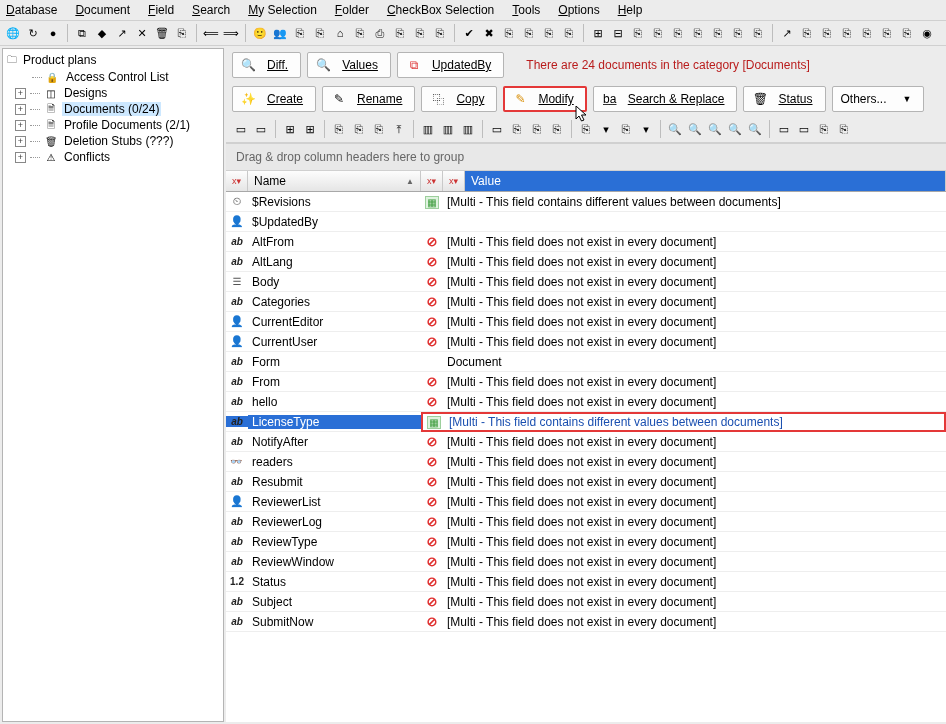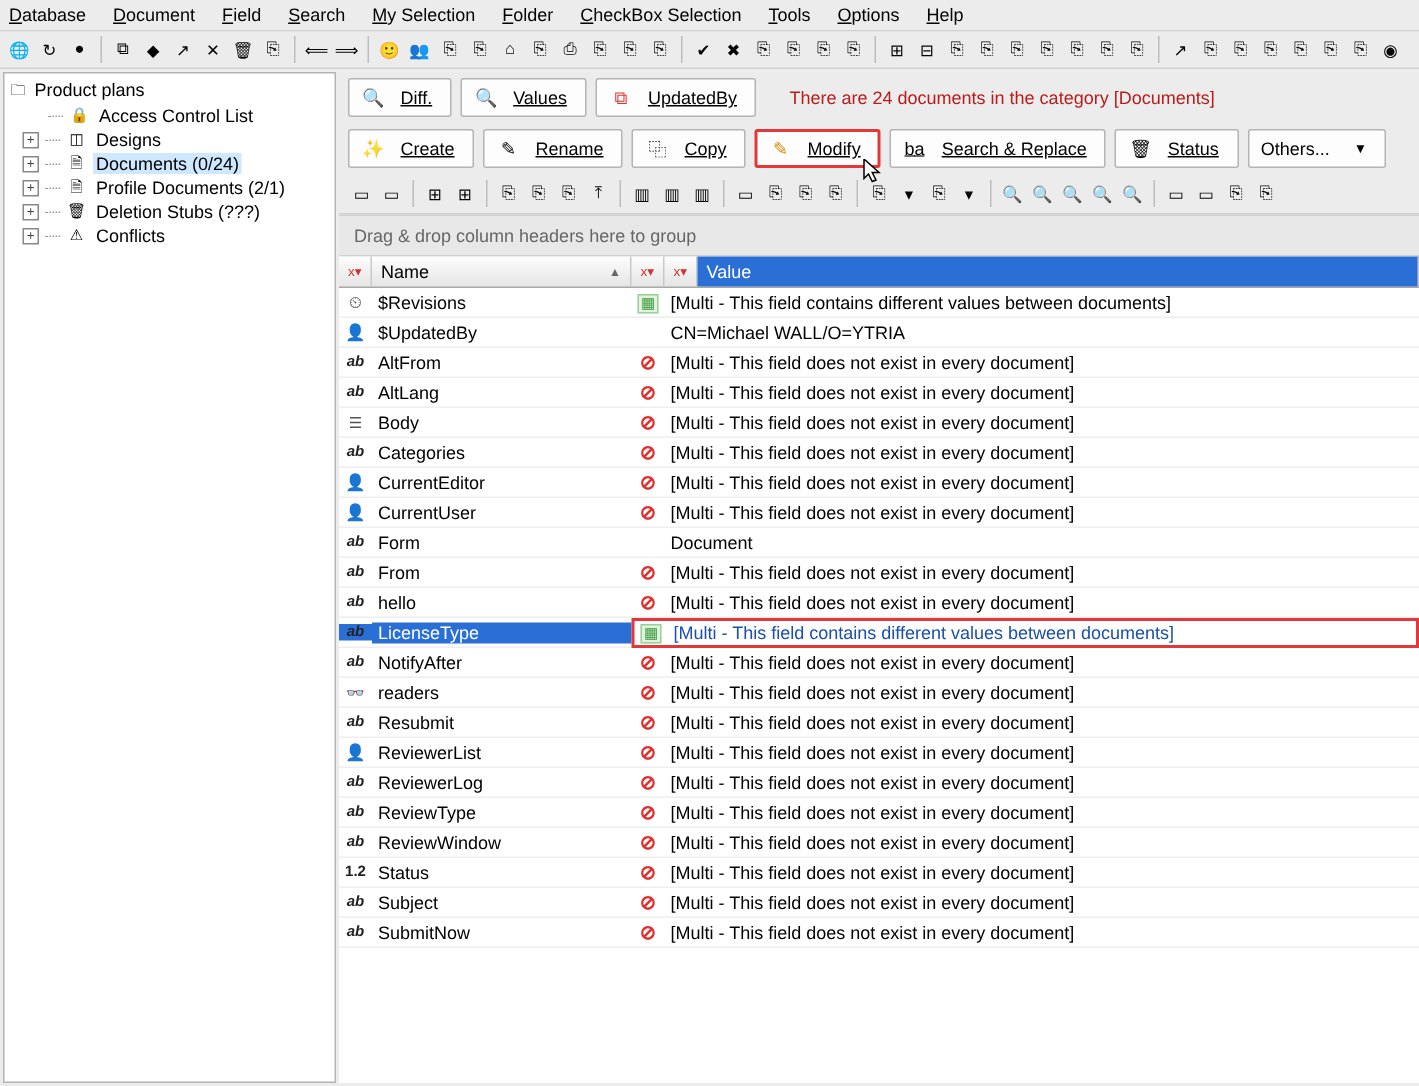--- a/index.html
+++ b/index.html
@@ -340,21 +340,20 @@
         <div class="grow">
           <div class="gc-icon"><span class="ico-sys">⏲</span></div>
           <div class="gc-name">$Revisions</div>
           <div class="gc-vi"><span class="vi-multi">▦</span></div>
           <div class="gc-val">[Multi - This field contains different values between documents]</div>
         </div>
         <div class="grow">
           <div class="gc-icon"><span class="ico-person">👤</span></div>
           <div class="gc-name">$UpdatedBy</div>
           <div class="gc-vi"></div>
-          <div class="gc-val">CN=Michael WALL/O=YTRIA</div>
         </div>
         <div class="grow">
           <div class="gc-icon"><span class="ico-ab">ab</span></div>
           <div class="gc-name">AltFrom</div>
           <div class="gc-vi"><span class="vi-no">⊘</span></div>
           <div class="gc-val">[Multi - This field does not exist in every document]</div>
         </div>
         <div class="grow">
           <div class="gc-icon"><span class="ico-ab">ab</span></div>
           <div class="gc-name">AltLang</div>

